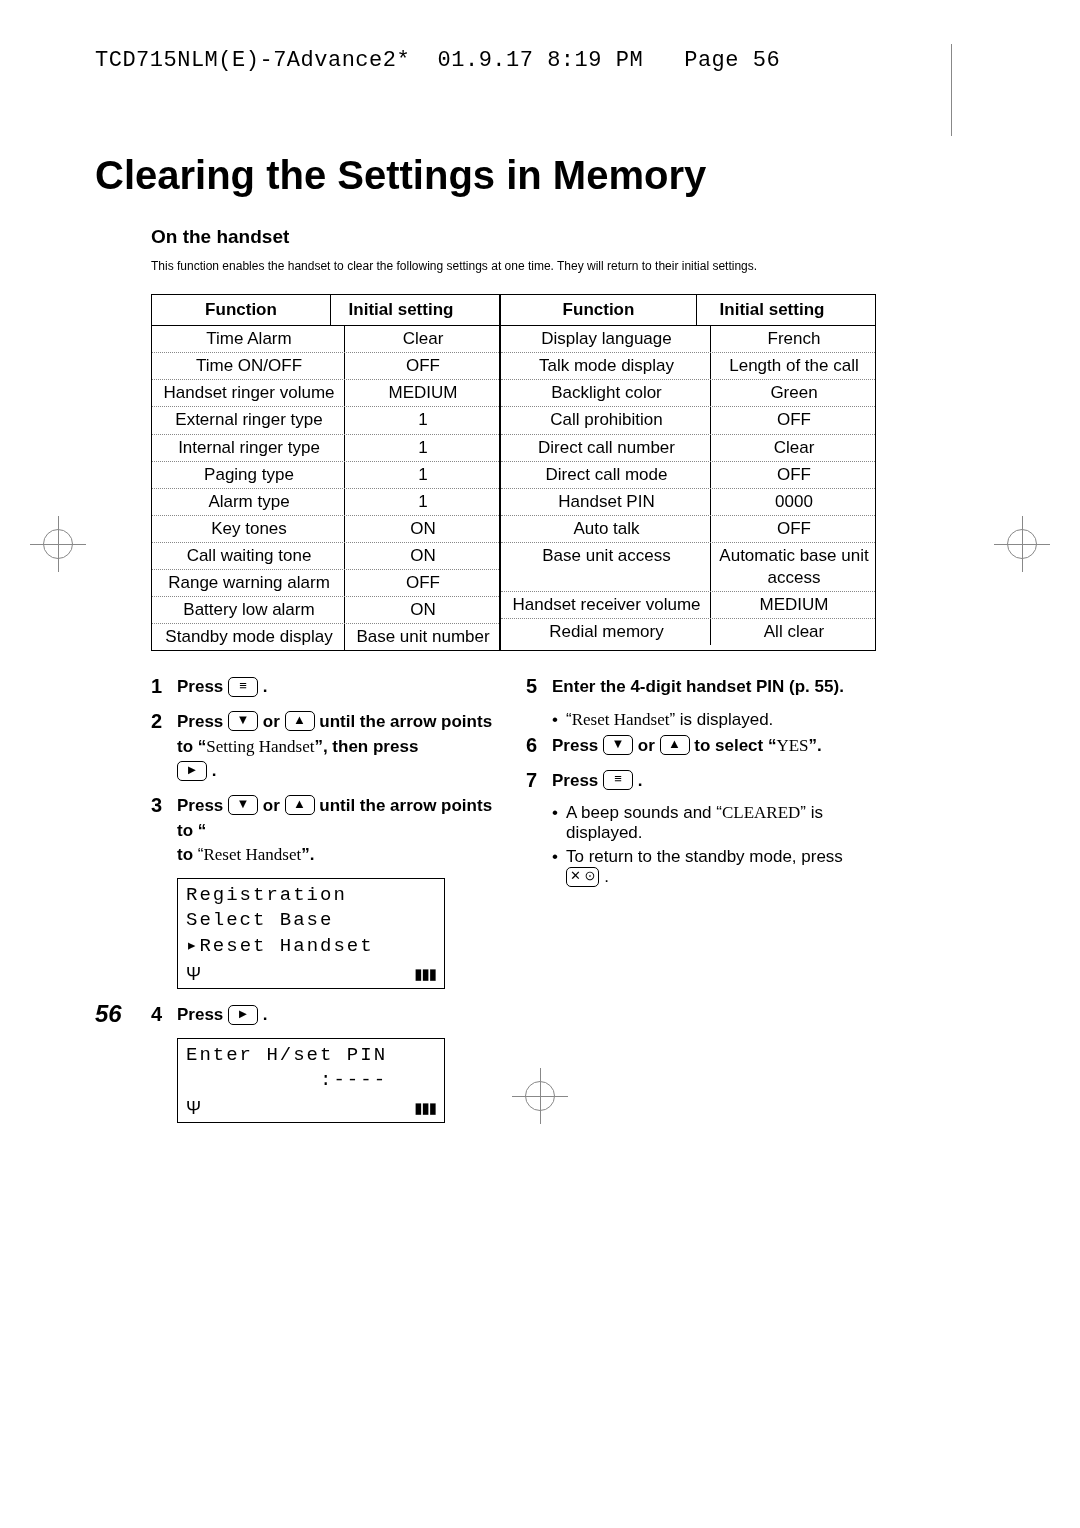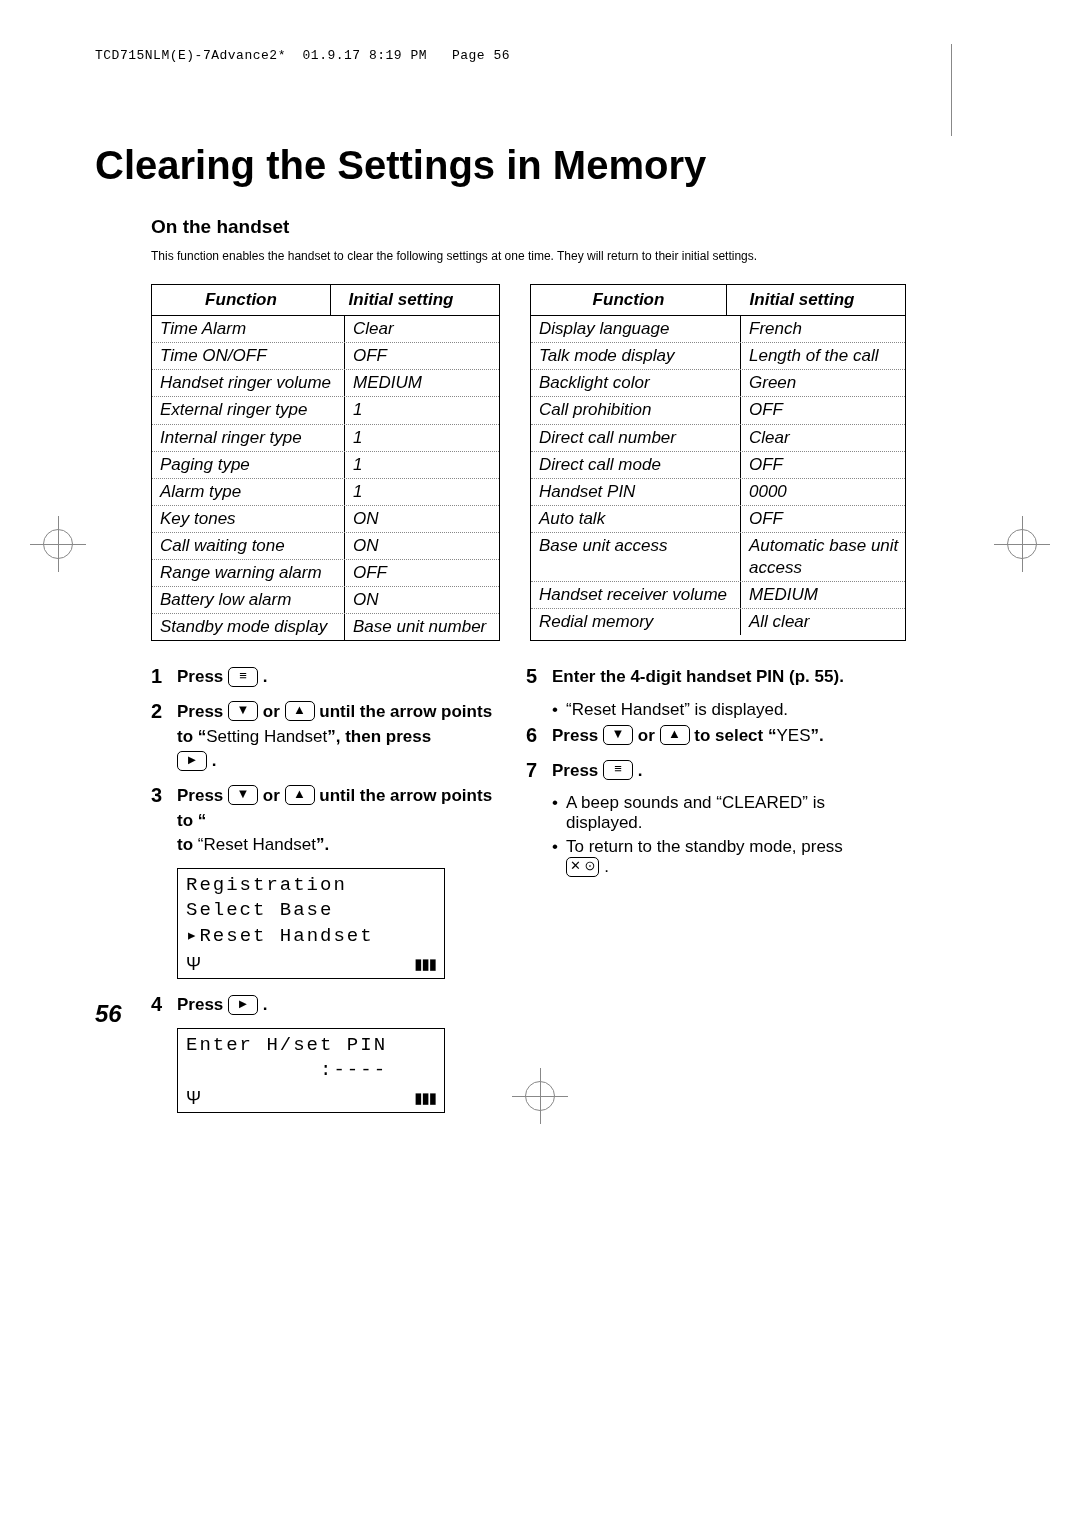--- a/index.html
+++ b/index.html
@@ -1,40 +1,40 @@
 <!DOCTYPE html>
 <html><head>
 <meta charset="utf-8">
 <style>
   html,body{margin:0;padding:0;background:#fff;}
   body{width:1080px;height:1528px;position:relative;
        font-family:Helvetica,Arial,sans-serif;color:#000;}
   .page{position:absolute;left:95px;top:48px;width:890px;}
-  .header-line{font-family:"Courier New",monospace;font-size:13px;
+  .header-line{font-family:"Courier New",monospace;font-size:22px;
                letter-spacing:.5px;margin-bottom:80px;white-space:pre;}
   .title{font-size:40px;font-weight:bold;margin:0 0 28px 0;}
   .sect{font-size:19px;font-weight:bold;margin:0 0 10px 56px;}
   .intro{font-size:12px;line-height:1.35;margin:0 0 20px 56px;width:730px;}
-  .tables{display:flex;gap:30px;margin:0 0 24px 56px;font-style:italic;}
+  .tables{display:flex;margin:0 0 24px 56px;}
   .tbl{border:1.5px solid #000;font-size:17px;}
   .tbl .hd{display:flex;border-bottom:1.5px solid #000;}
   .tbl .hd>div{font-weight:bold;text-align:center;padding:5px 0;}
   .tbl .c1{border-right:1.5px solid #000;}
   .tbl .row{display:flex;border-bottom:1px dotted #888;}
   .tbl .row:last-child{border-bottom:none;}
-  .tbl .row>div{padding:2px 6px 2px 8px;line-height:1.3;}
+  .tbl .row>div{padding:2px 6px 2px 8px;line-height:1.3;text-align:center;}
   .tA .c1{width:178px;} .tA .c2{width:140px;}
   .tB .c1{width:195px;} .tB .c2{width:150px;}
   .cols{display:flex;gap:30px;margin-left:56px;}
   .col{width:345px;font-size:17px;}
   .step{display:flex;margin-bottom:10px;}
   .num{font-weight:bold;font-size:20px;width:26px;flex-shrink:0;}
   .body{flex:1;line-height:1.45;}
   .body b{font-weight:bold;}
-  .mono{font-family:Liberation Sans, sans-serif;}
+  .mono{font-family:Liberation Serif, serif;}
   .sub{margin-left:26px;}
   .bullet{display:flex;margin-bottom:4px;}
   .bullet .dot{width:14px;flex-shrink:0;}
   .keybox{display:inline-block;border:1.3px solid #000;border-radius:5px;
           min-width:22px;height:18px;text-align:center;font-size:13px;
           line-height:16px;vertical-align:middle;padding:0 3px;
           position:relative;top:-1px;}
   .lcd{border:1.3px solid #000;width:250px;margin:6px 0 14px 26px;
        font-family:"Courier New",monospace;font-size:19px;
        letter-spacing:2px;line-height:1.35;padding:4px 8px 2px 8px;

